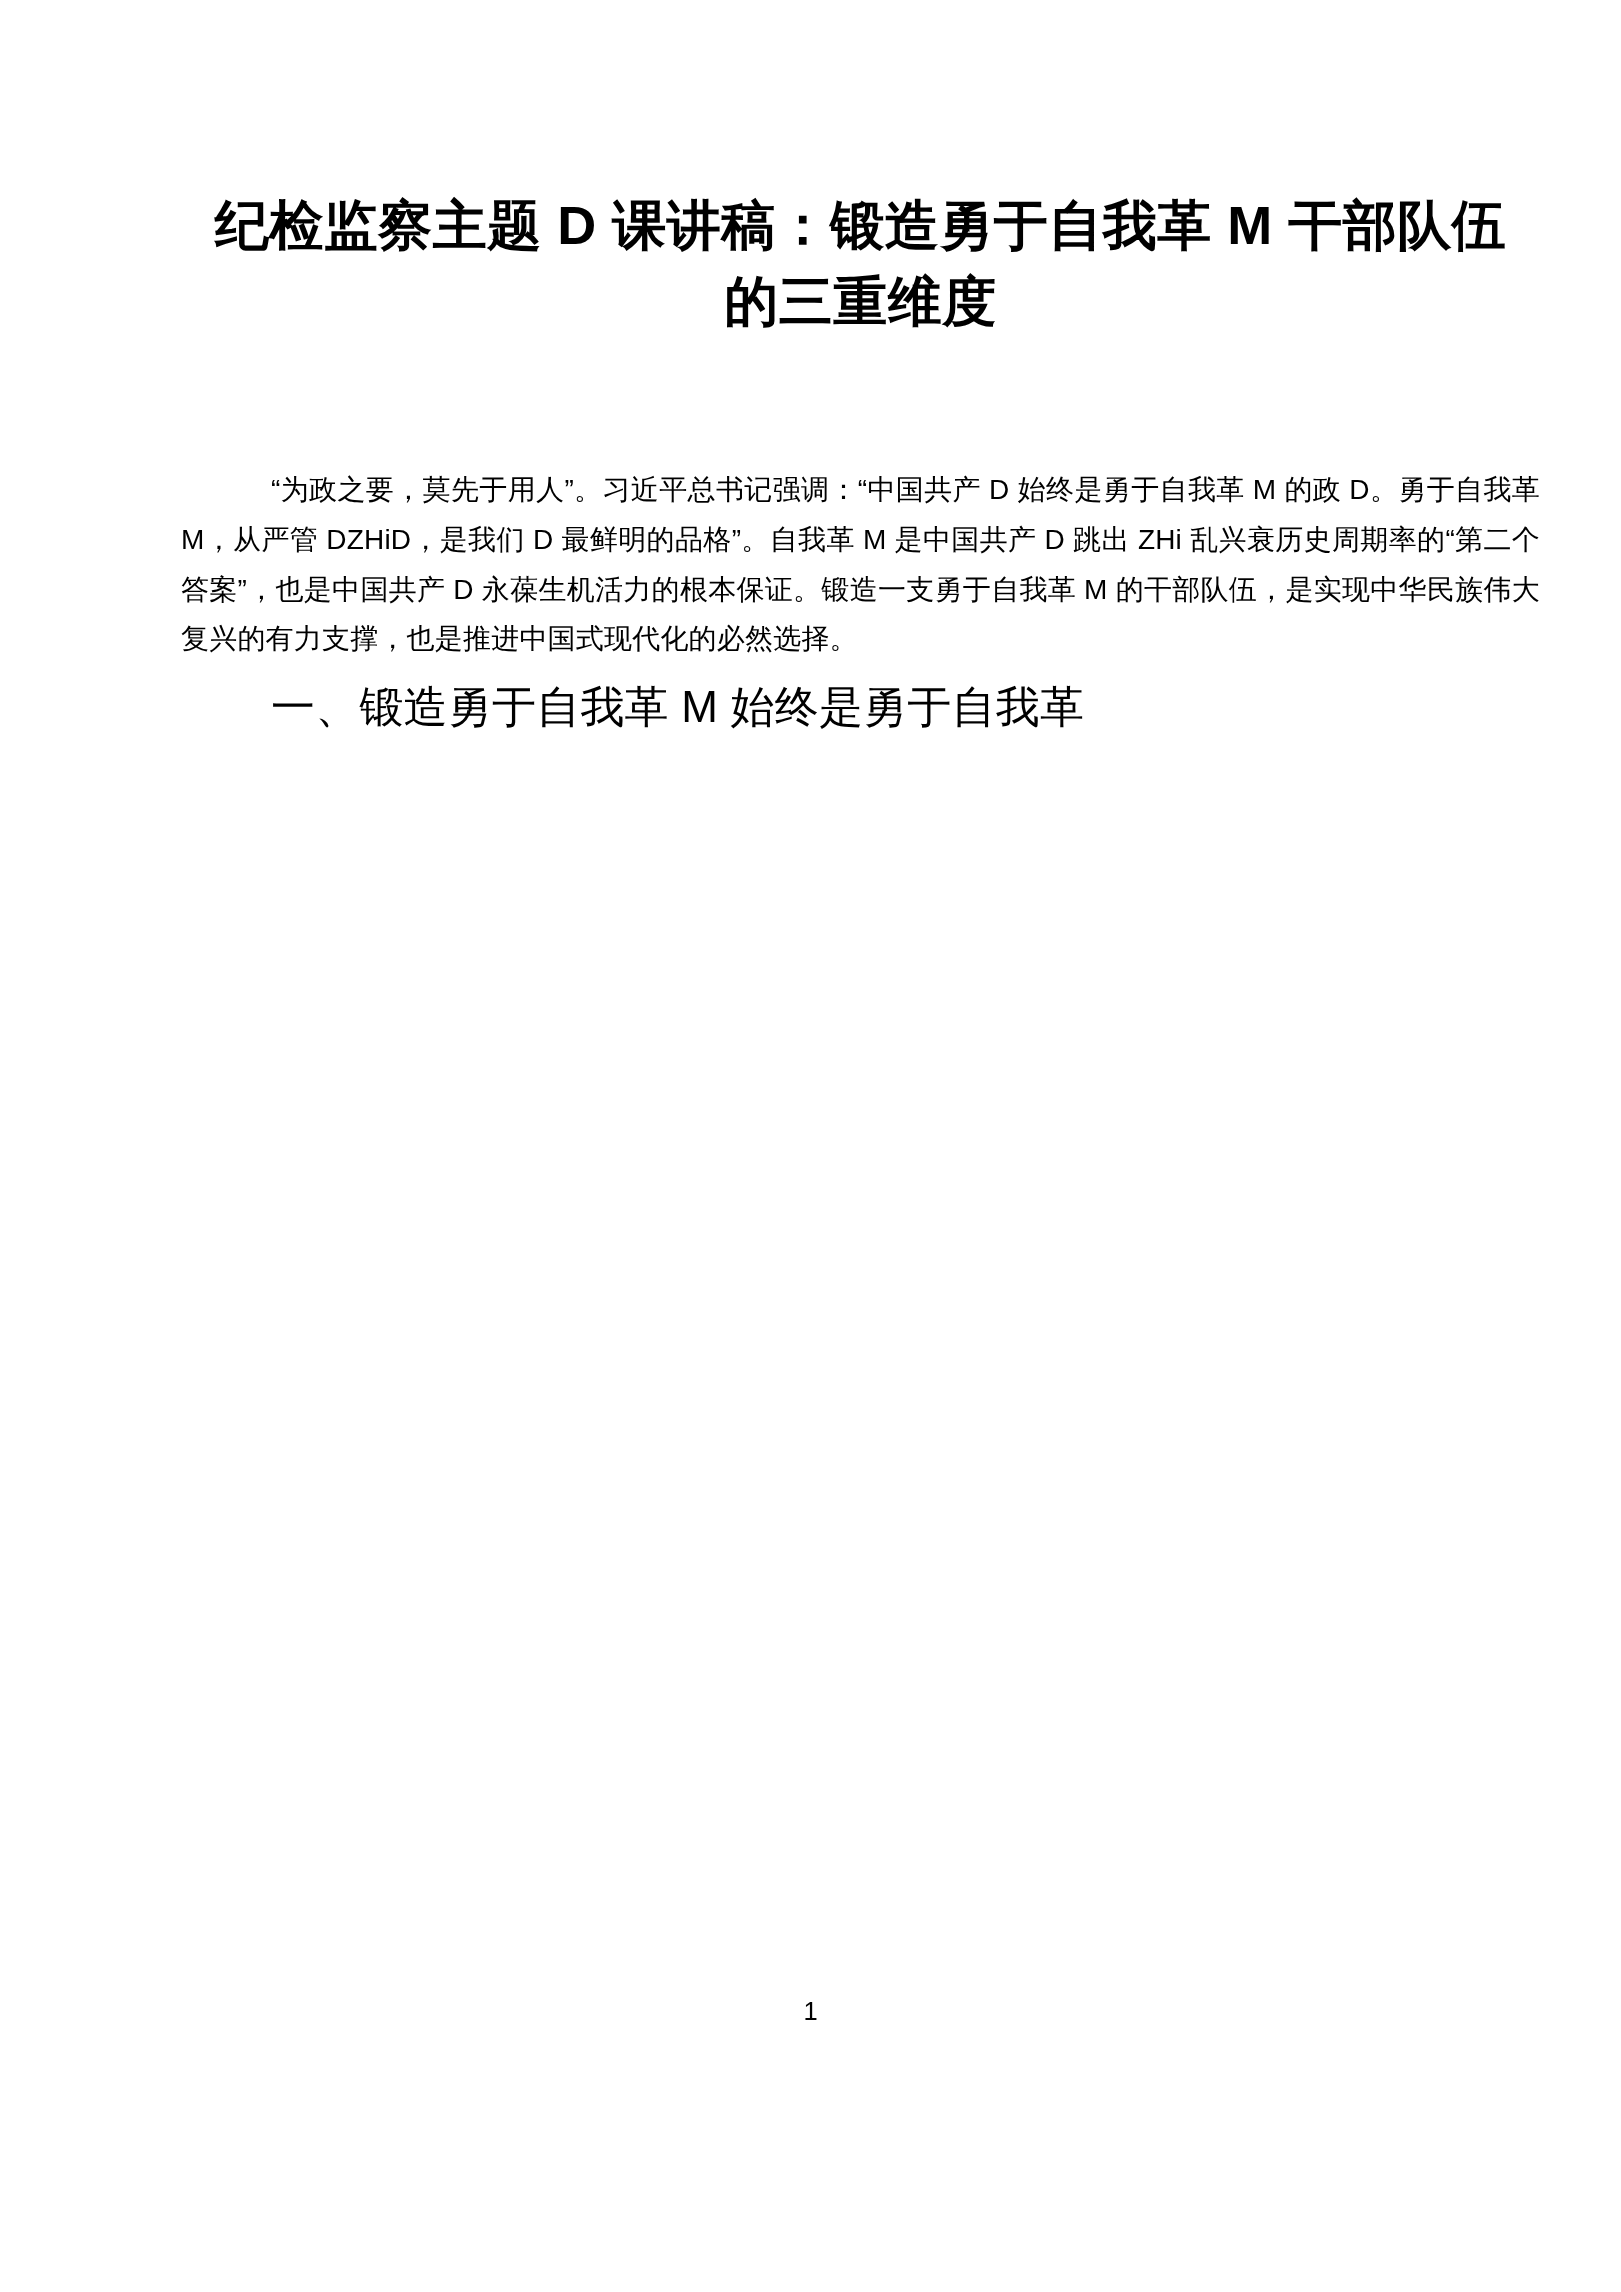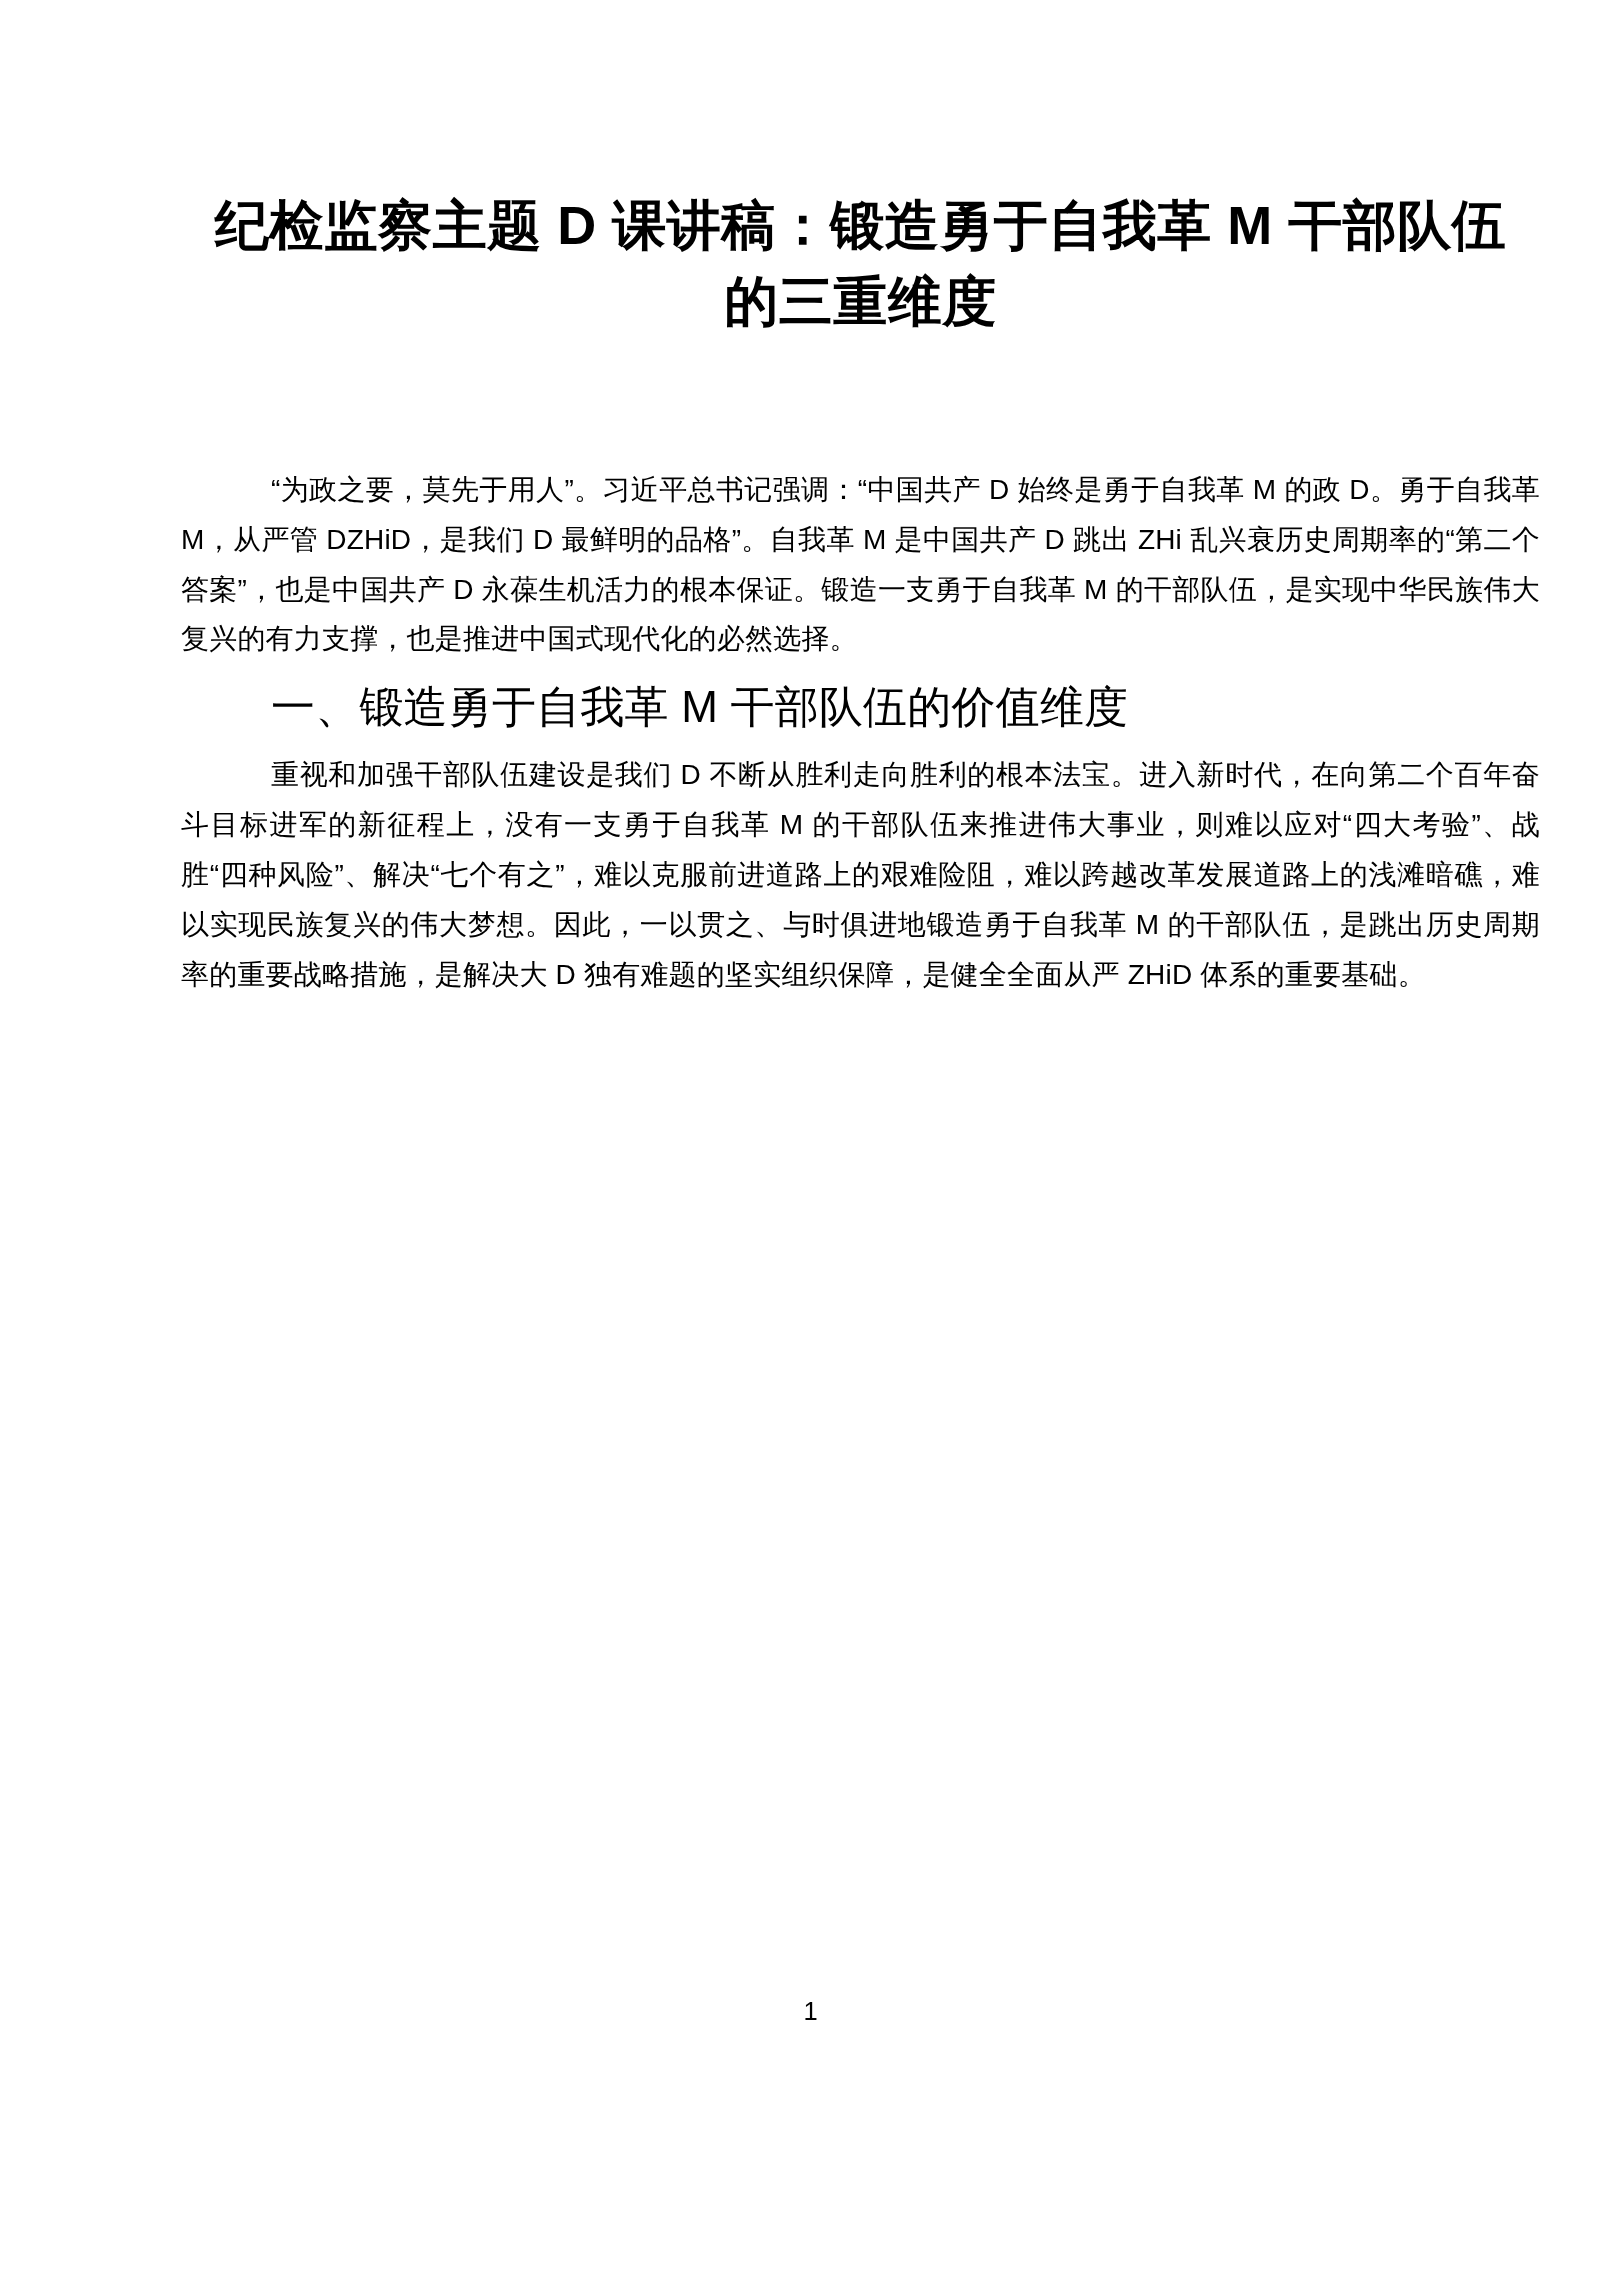--- a/index.html
+++ b/index.html
@@ -64,20 +64,19 @@
 </head>
 <body>
 
 <div class="page">
 
   <h1 class="doc-title">纪检监察主题 D 课讲稿：锻造勇于自我革 M 干部队伍的三重维度</h1>
 
   <div class="body-block">
     <p class="para">“为政之要，莫先于用人”。习近平总书记强调：“中国共产 D 始终是勇于自我革 M 的政 D。勇于自我革 M，从严管 DZHiD，是我们 D 最鲜明的品格”。自我革 M 是中国共产 D 跳出 ZHi 乱兴衰历史周期率的“第二个答案”，也是中国共产 D 永葆生机活力的根本保证。锻造一支勇于自我革 M 的干部队伍，是实现中华民族伟大复兴的有力支撑，也是推进中国式现代化的必然选择。</p>
 
-    <p class="heading-para">一、锻造勇于自我革 M 干部队伍的价值维度</p>
+    <p class="heading-para">一、锻造勇于自我革 M 始终是勇于自我革</p>
 
-    <p class="para">重视和加强干部队伍建设是我们 D 不断从胜利走向胜利的根本法宝。进入新时代，在向第二个百年奋斗目标进军的新征程上，没有一支勇于自我革 M 的干部队伍来推进伟大事业，则难以应对“四大考验”、战胜“四种风险”、解决“七个有之”，难以克服前进道路上的艰难险阻，难以跨越改革发展道路上的浅滩暗礁，难以实现民族复兴的伟大梦想。因此，一以贯之、与时俱进地锻造勇于自我革 M 的干部队伍，是跳出历史周期率的重要战略措施，是解决大 D 独有难题的坚实组织保障，是健全全面从严 ZHiD 体系的重要基础。</p>
   </div>
 
   <div class="page-number">1</div>
 </div>
 
 
 </body></html>

